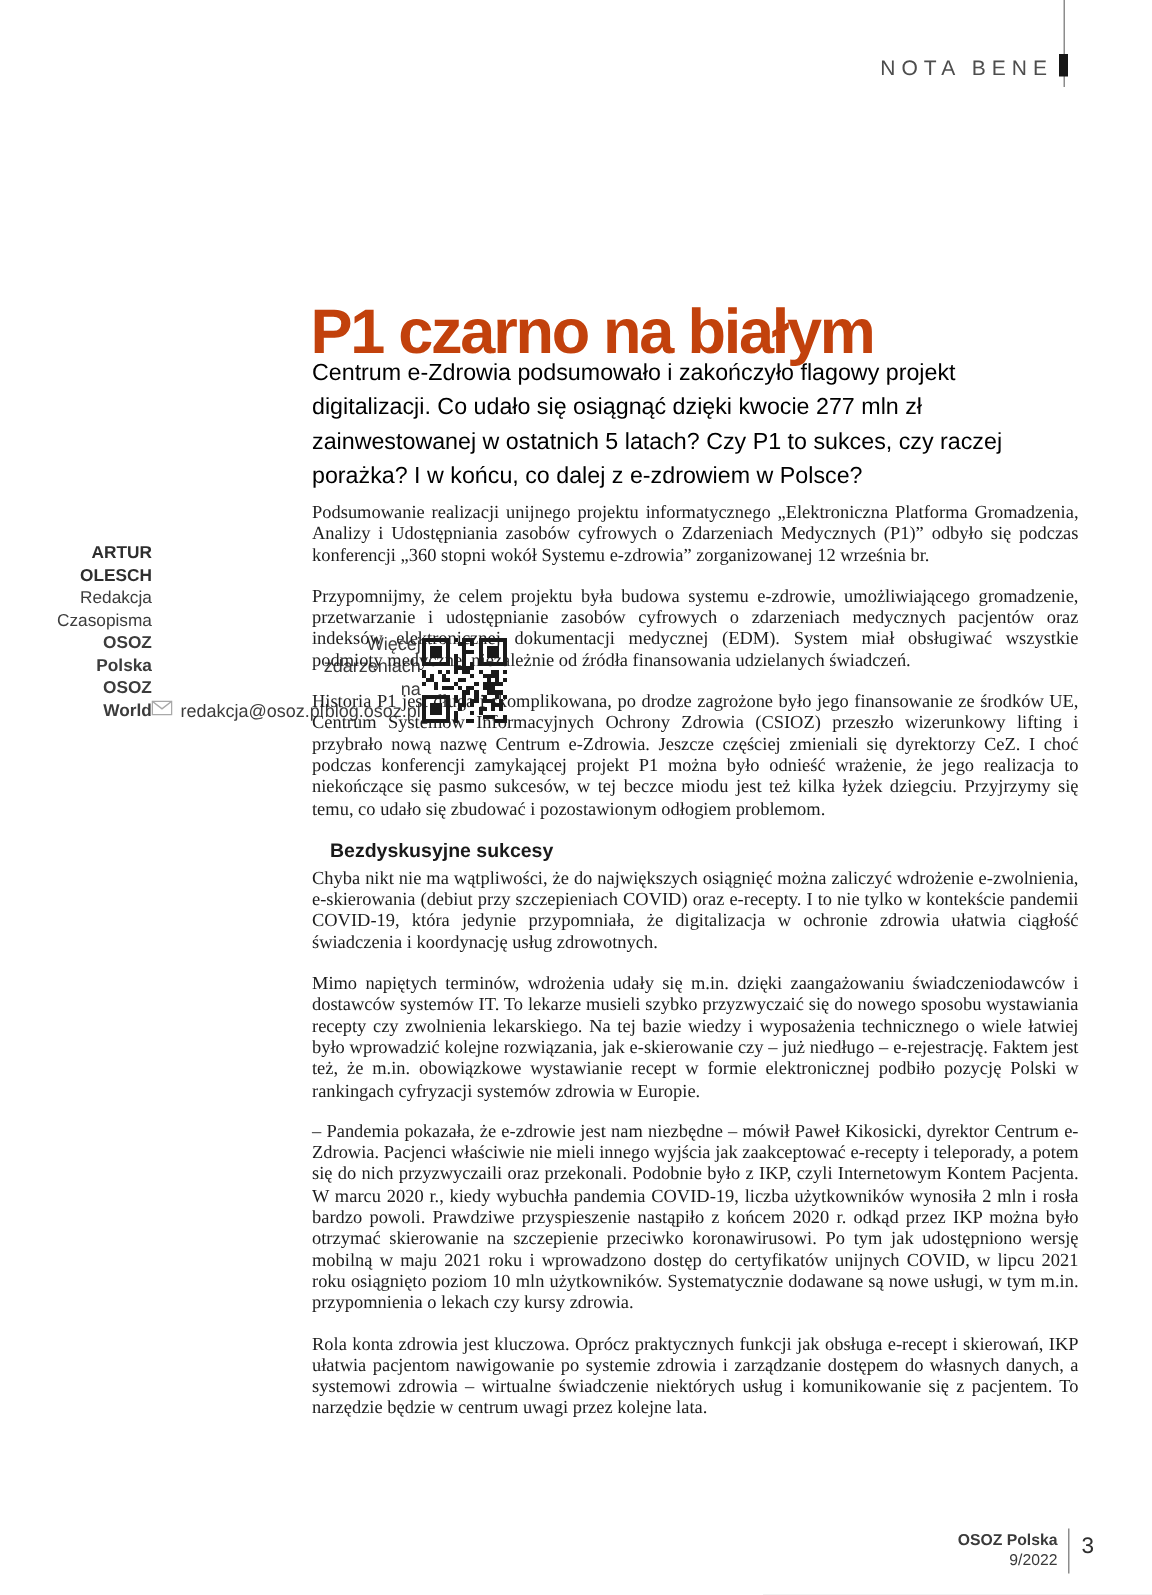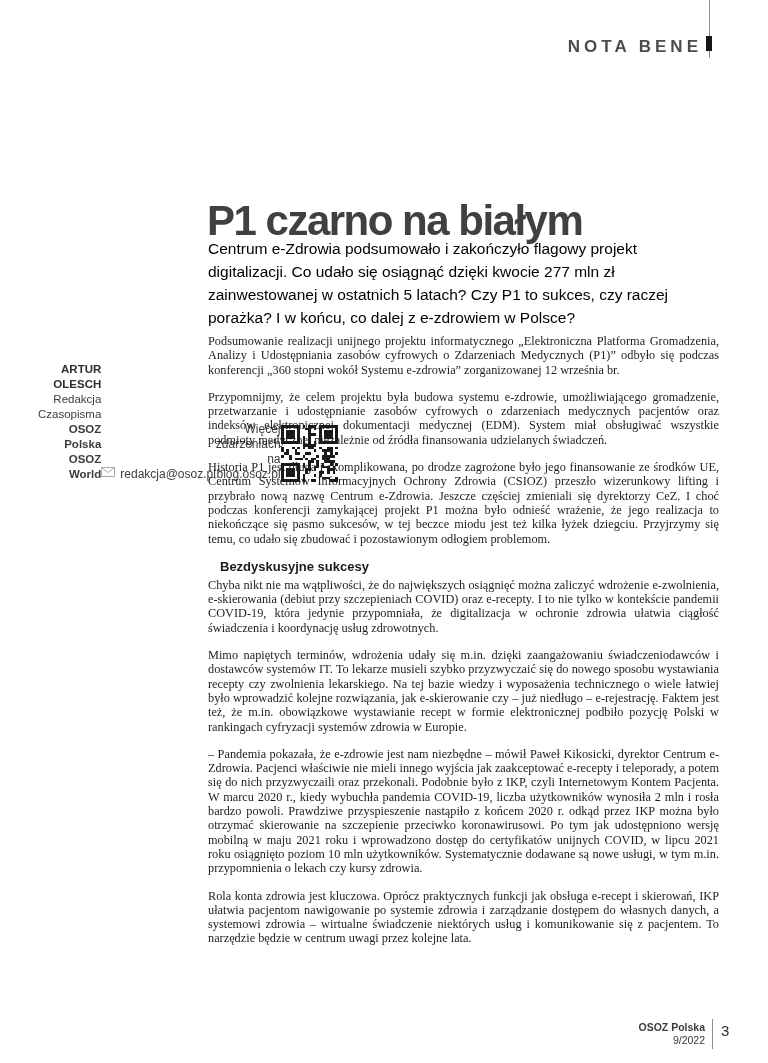--- a/index.html
+++ b/index.html
@@ -4,32 +4,32 @@
 <style>
   html,body{margin:0;padding:0;background:#e8e8e8;}
   .page{
     position:relative;width:768px;height:1063px;background:#ffffff;
     margin:0 auto;overflow:hidden;
     font-family:"Liberation Sans",sans-serif;color:#1f1f1f;
   }
   
   .section-label{
     position:absolute;top:37px;right:66px;
-    font-size:17px;letter-spacing:4px;color:#4d4d4d;font-weight:700;
+    font-size:14px;letter-spacing:4px;color:#4d4d4d;font-weight:400;
   }
   .header-vrule{
     position:absolute;left:709px;top:0;width:1px;height:58px;background:#8c8c8c;
   }
   .header-vrule-mark{
     position:absolute;left:706px;top:36px;width:6px;height:15px;background:#161616;
   }
   
   .title{
     position:absolute;left:207px;top:171px;width:540px;
-    font-size:42px;line-height:1.05;font-weight:700;letter-spacing:-1.5px;color:#404040;
+    font-size:42px;line-height:1.05;font-weight:700;letter-spacing:-1.5px;color:#c2410c;
   }
   .lead{
     position:absolute;left:208px;top:237px;width:492px;
     font-size:15.5px;line-height:23px;color:#000000;font-weight:400;
   }
   
   .sidebar{
     position:absolute;left:40px;top:356px;width:148px;
     display:flex;flex-direction:row;align-items:flex-end;text-align:right;
   }

